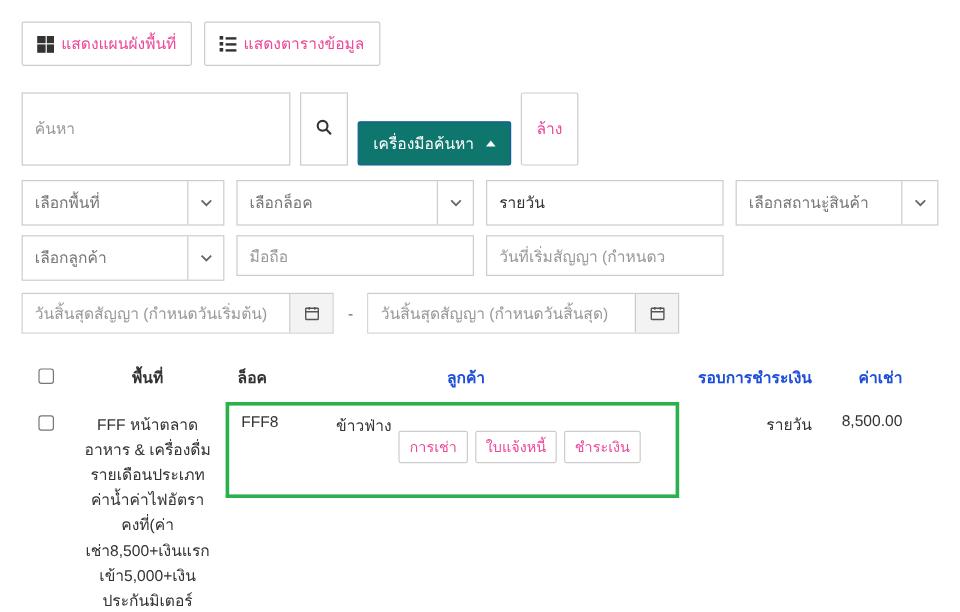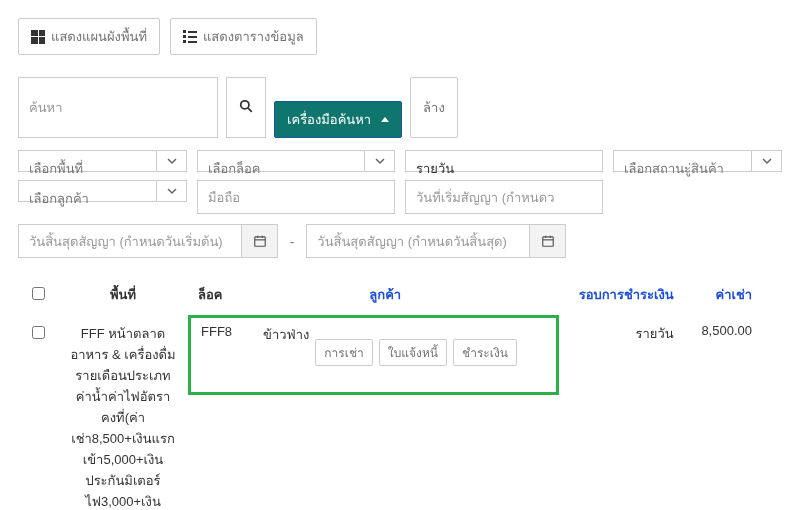--- a/index.html
+++ b/index.html
@@ -13,54 +13,54 @@
   }
   .btn {
     display: inline-flex;
     align-items: center;
     gap: 6px;
     padding: 7px 12px;
     border: 1px solid #ccc;
     background: #fff;
     cursor: pointer;
     font-size: 13px;
-    color: #737373;
+    color: #ec4899;
     border-radius: 2px;
   }
   .btn-sm {
     padding: 3px 8px;
     font-size: 12px;
   }
   .btn-primary {
     background: #0f766e;
     border-color: #135a9e;
     color: #fff;
     margin-top: 24px;
   }
   .top-buttons { display: flex; gap: 10px; margin-bottom: 22px; }
   .search-row { display: flex; gap: 8px; align-items: stretch; margin-bottom: 12px; }
   .search-input {
-    width: 200px;
+    width: 224px;
     padding: 7px 10px;
     border: 1px solid #ccc;
     font-size: 13px;
     color: #333;
   }
   .search-btn { padding: 7px 12px; border: 1px solid #ccc; background: #fff; cursor: pointer; }
   .search-input::placeholder { color: #999; }
   .filter-grid {
     display: grid;
     grid-template-columns: repeat(4, 1fr);
     gap: 8px 10px;
     margin-bottom: 10px;
   }
   .combo {
     display: flex;
     border: 1px solid #ccc;
-    height: 22px;
+    height: 38px;
     align-items: stretch;
   }
   .combo .label {
     flex: 1;
     padding: 7px 10px;
     color: #777;
   }
   .combo .label.hasval { color: #333; }
   .combo .caret {
     width: 30px;
@@ -269,21 +269,21 @@
       <th class="sortable">ลูกค้า</th>
       <th class="sortable" style="text-align:right">รอบการชำระเงิน</th>
       <th class="sortable" style="text-align:right;padding-right:30px">ค่าเช่า</th>
     </tr>
   </thead>
   <tbody>
     <tr>
       <td class="col-check"><input type="checkbox" style=""></td>
       <td class="col-area" style="text-align:center">FFF หน้าตลาด อาหาร &amp; เครื่องดื่ม รายเดือนประเภทค่าน้ำค่าไฟอัตราคงที่(ค่าเช่า8,500+เงินแรกเข้า5,000+เงินประกันมิเตอร์ไฟ3,000+เงินประกันมิเตอร์น้ำ2,000+ค่าส่วนกลาง200)</td>
       <td style="padding:0" colspan="2">
-        <div class="highlight-box" style="display:flex; padding:6px 10px 10px 10px; gap:12px; min-height:80px;">
+        <div class="highlight-box" style="display:flex; padding:6px 10px 10px 10px; gap:29px; min-height:80px;">
           <div style="min-width:50px">FFF8</div>
           <div class="customer-cell">
             <span>ข้าวฟ่าง</span>
             <div class="pill-row">
               <button class="btn btn-sm">
                   <span>การเช่า</span>
                 </button>
             </div>
             <div class="pill-row">
               <button class="btn btn-sm">

